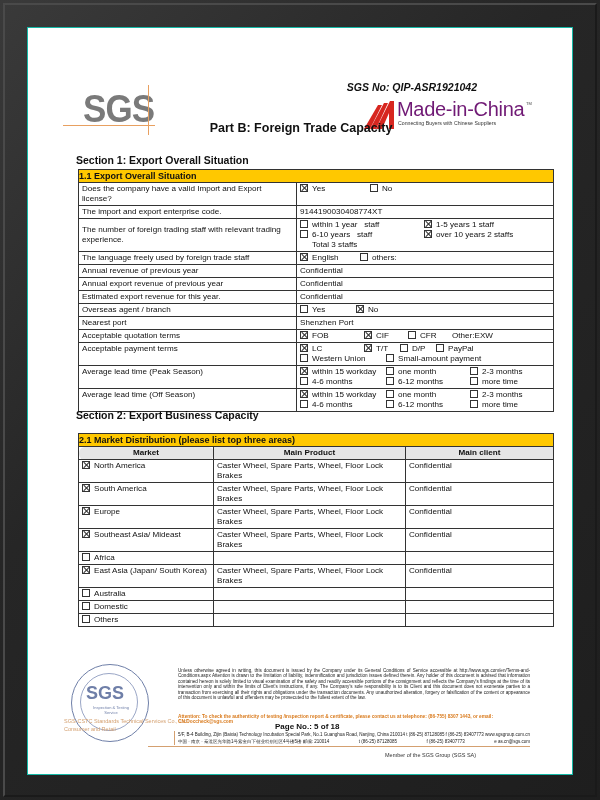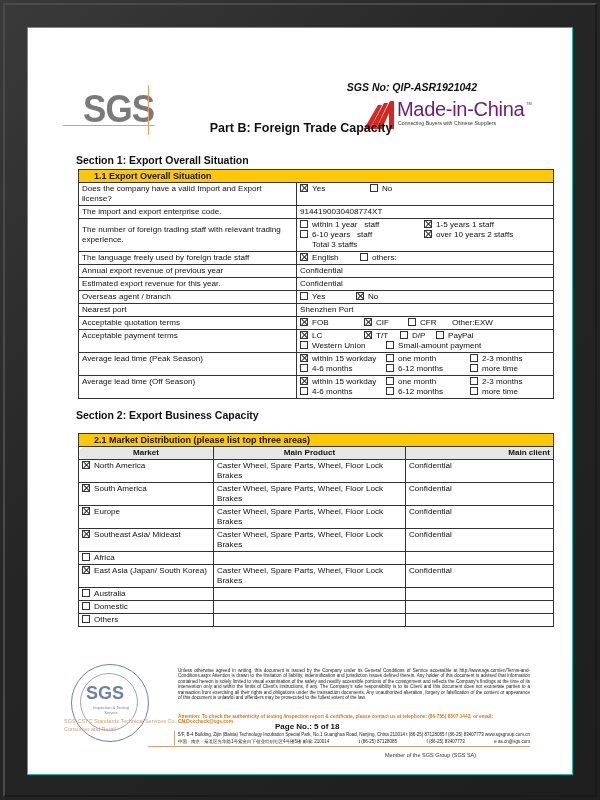--- a/index.html
+++ b/index.html
@@ -33,21 +33,21 @@
   .mic-m { position: absolute; left: 0; top: 0; width: 34px; height: 30px; }
   .mic-title { position: absolute; left: 33px; top: -1px; font-size: 20px; color: #701a75; letter-spacing: -0.3px; }
   .mic-tm { position: absolute; left: 162px; top: 2px; font-size: 4px; color: #444; }
   .mic-sub { position: absolute; left: 34px; top: 21px; font-size: 5.2px; color: #333; }
   .part-title {
     position: absolute; left: 0; width: 546px; top: 93px; text-align: center; font-size: 12.5px; font-weight: bold;
   }
   .section-title { position: absolute; left: 48px; font-size: 10.5px; font-weight: bold; }
   table { position: absolute; left: 50px; width: 476px; border-collapse: collapse; font-size: 8.1px; }
   td, th { border: 1px solid #333; padding: 1px 3px; vertical-align: top; line-height: 10px; text-align: left; }
-  .yhead td { background: #ffc800; font-weight: bold; font-size: 9px; padding: 1px 15px; }
+  .yhead td { background: #ffc800; font-weight: bold; font-size: 9px; padding: 1px 0; }
   .t1 { top: 141px; }
   .t1 td.q { width: 224px; }
   .cb { display: inline-block; width: 8px; height: 8px; border: 1px solid #333; vertical-align: -1px; margin-right: 4px; position: relative; }
   .cb.x::before, .cb.x::after {
     content: ""; position: absolute; left: 3px; top: -1px; width: 1px; height: 8px; background: #333;
   }
   .cb.x::before { transform: rotate(45deg); }
   .cb.x::after { transform: rotate(-45deg); }
   .opt { display: inline-block; white-space: nowrap; }
   .grid2 { display: grid; grid-template-columns: 124px 110px; }
@@ -142,20 +142,24 @@
       <td class="q">The language freely used by foreign trade staff</td>
       <td>
         <div class="grid2" style="grid-template-columns:60px 80px;">
           <span class="opt"><span class="cb x"></span><span>English</span></span>
           <span class="opt"><span class="cb"></span><span>others:</span></span>
         </div>
       </td>
     </tr>
 
     <tr>
+      <td class="q">Annual revenue of previous year</td>
+      <td>Confidential</td>
+    </tr>
+    <tr>
       <td class="q">Annual export revenue of previous year</td>
       <td>Confidential</td>
     </tr>
     <tr>
       <td class="q">Estimated export revenue for this year.</td>
       <td>Confidential</td>
     </tr>
 
     <tr>
       <td class="q">Overseas agent / branch</td>
@@ -233,21 +237,21 @@
   <div class="section-title" style="top:381px;">Section 2: Export Business Capacity</div>
 
   <table class="t2">
     <tbody>
         <tr class="yhead">
           <td colspan="3">2.1 Market Distribution (please list top three areas)</td>
         </tr>
     <tr>
       <th class="c1">Market</th>
       <th class="c2">Main Product</th>
-      <th style="text-align:right;">Main client</th>
+      <th style="text-align:center;">Main client</th>
     </tr>
     </tbody>
       <tbody id="market-rows">
         <tr>
           <td><span class="cb x"></span><span>North America</span></td>
           <td>Caster Wheel, Spare Parts, Wheel, Floor Lock Brakes</td>
           <td>Confidential</td>
         </tr>
         <tr>
           <td><span class="cb x"></span><span>South America</span></td>

